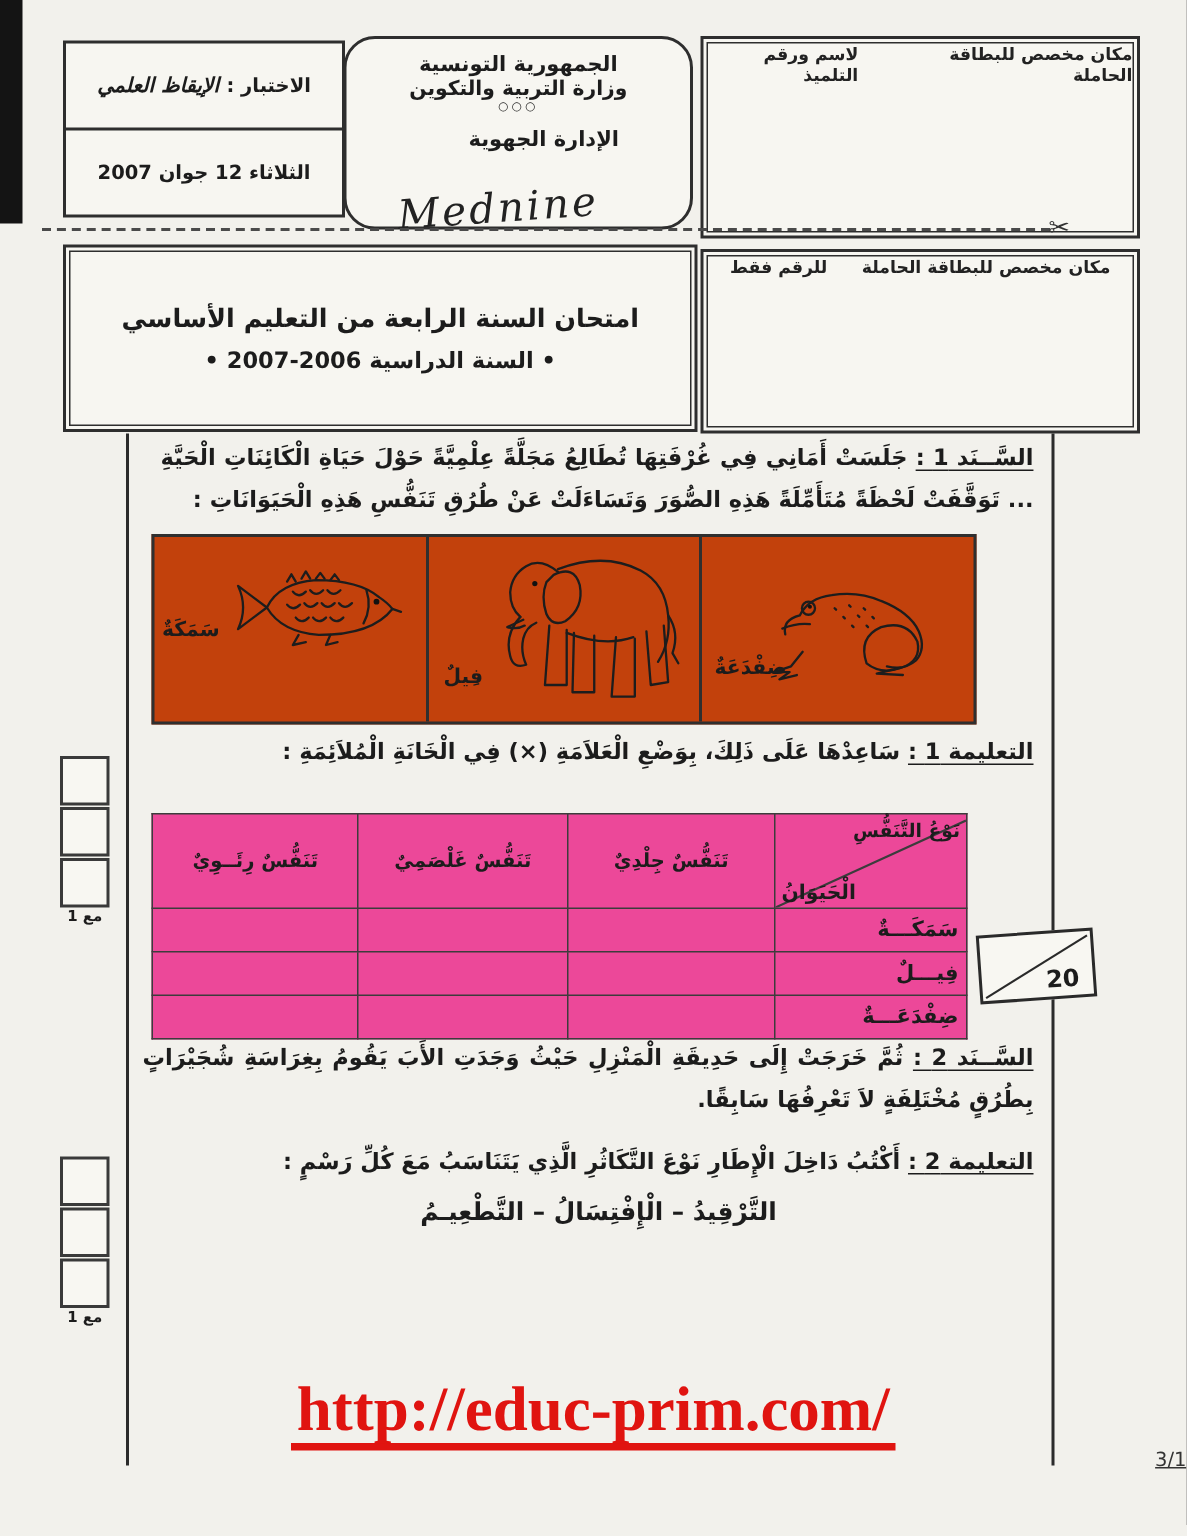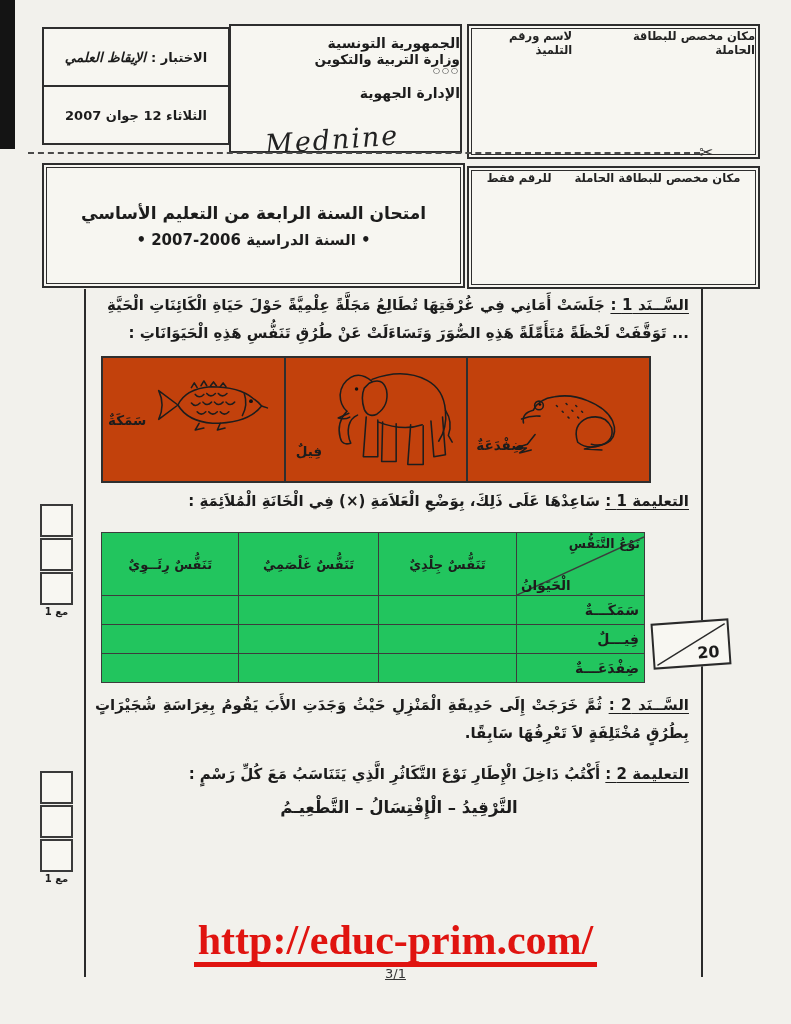--- a/index.html
+++ b/index.html
@@ -9,21 +9,21 @@
   
   .frame{position:absolute;border:2px solid #2e2e2e;background:#f7f6f1;}
   .frame-in{position:absolute;inset:2px;border:1px solid #2e2e2e;}
   
   .exam-info{display:flex;flex-direction:column;}
   .exam-info .row{flex:1;display:flex;align-items:center;justify-content:center;
       border-bottom:2px solid #2e2e2e;font-weight:bold;font-size:13px;direction:rtl;gap:5px;}
   .exam-info .row:last-child{border-bottom:none;}
   .exam-name{font-style:italic;font-size:13.5px;}
   
-  .ministry{direction:rtl;font-weight:bold;}
+  .ministry{text-align:center;direction:rtl;font-weight:bold;border-radius:21px;}
   .ministry .l1{font-size:14px;padding-top:9px;}
   .ministry .l2{font-size:13.5px;}
   .ministry .dots{font-size:8px;letter-spacing:2px;line-height:8px;}
   .ministry .l3{font-size:14px;margin-top:10px;padding-left:34px;}
   .handwriting{font-family:"DejaVu Serif",serif;font-style:italic;font-size:27px;
       font-weight:400;transform:rotate(-4deg);letter-spacing:2px;color:#222;}
   
   .card-box-txt{position:absolute;inset:3px;display:flex;flex-direction:row;
       justify-content:center;gap:23px;direction:rtl;
       font-size:11.5px;font-weight:bold;color:#222;}
@@ -39,21 +39,21 @@
   .para{direction:rtl;text-align:justify;font-weight:bold;font-size:15px;line-height:1.85;}
   .plabel{text-decoration:underline;text-underline-offset:3px;}
   
   .animals{display:flex;border:2px solid #2f2f2f;background:#c2410c;}
   .acell{flex:1;position:relative;border-left:2px solid #2f2f2f;}
   .acell:first-child{border-left:none;}
   .alabel{position:absolute;direction:rtl;font-weight:bold;font-size:13.5px;}
   .adraw{position:absolute;}
   .adraw svg{stroke:#1d1d1d;fill:none;stroke-width:1.6;stroke-linecap:round;stroke-linejoin:round;}
   
-  table.btable{border-collapse:collapse;direction:rtl;background:#22c55e;}
+  table.btable{border-collapse:collapse;direction:rtl;background:#ec4899;margin-top:10px;}
   table.btable td,table.btable th{border:1.5px solid #3c3c3c;font-weight:bold;padding:0;}
   .bhead{height:62px;font-size:13px;text-align:center;vertical-align:middle;}
   .brow{height:29px;font-size:14px;}
   .rowlabel{text-align:right;padding-right:5px!important;}
   .corner{position:relative;width:128px;}
   .corner .ct{position:absolute;top:3px;right:4px;font-size:12.5px;}
   .corner .cb{position:absolute;bottom:2px;left:4px;font-size:13.5px;}
   .corner svg{position:absolute;inset:0;width:100%;height:100%;}
   
   .score{border:2px solid #2a2a2a;background:#f8f7f2;transform:rotate(-4deg);}
@@ -62,21 +62,21 @@
   
   .sq{width:29px;height:29px;border:2px solid #3a3a3a;background:#f8f7f2;margin-bottom:1px;}
   .crit-label{width:33px;text-align:center;font-size:10px;font-weight:bold;direction:rtl;}
   
   .options{direction:rtl;text-align:center;font-weight:bold;font-size:16.5px;letter-spacing:1px;}
   
   .url-wrap{left:0;right:0;text-align:center;}
   .url{display:inline-block;font-family:"Liberation Serif","DejaVu Serif",serif;
       font-weight:bold;font-size:42px;color:#e01410;border-bottom:5px solid #e01410;
       line-height:1.05;padding:0 4px;}
-  .pagenum{left:0;right:0;text-align:center;font-size:13px;color:#333;text-decoration:underline;}
+  .pagenum{left:0;right:0;text-align:right;font-size:13px;color:#333;text-decoration:underline;}
   .vline{background:#2b2b2b;}
   .scanbar{background:#141414;}
 </style>
 </head>
 <body>
 
 <div class="page">
 
   <div class="abs scanbar" style="left:0;top:0;width:15px;height:149px;"></div>
 

